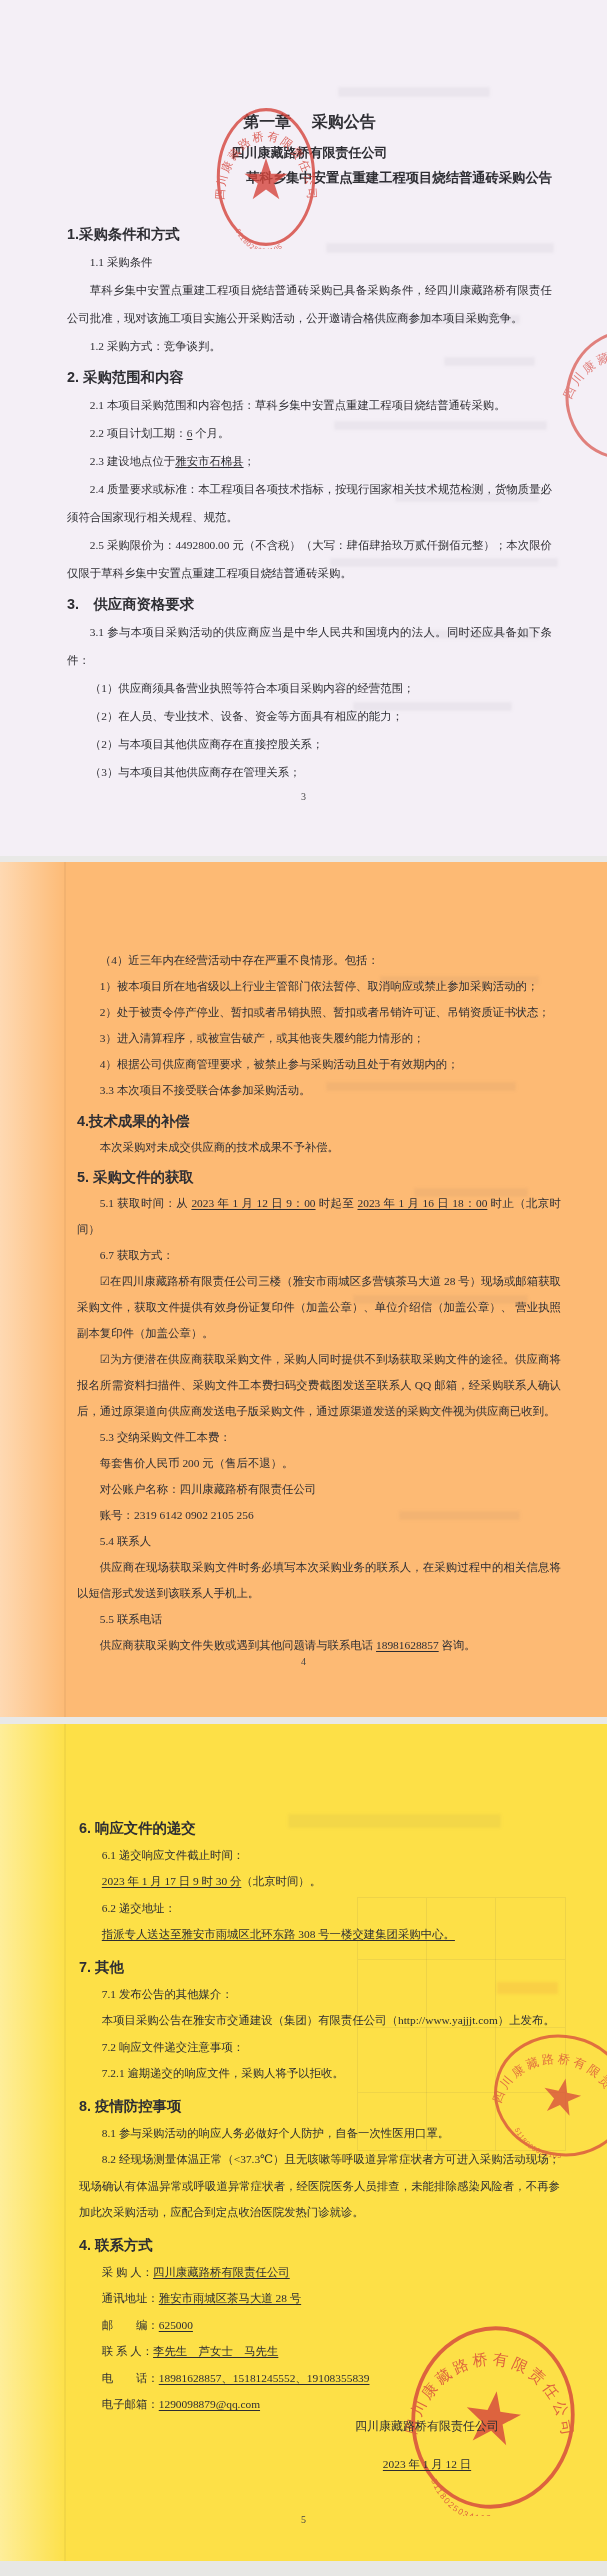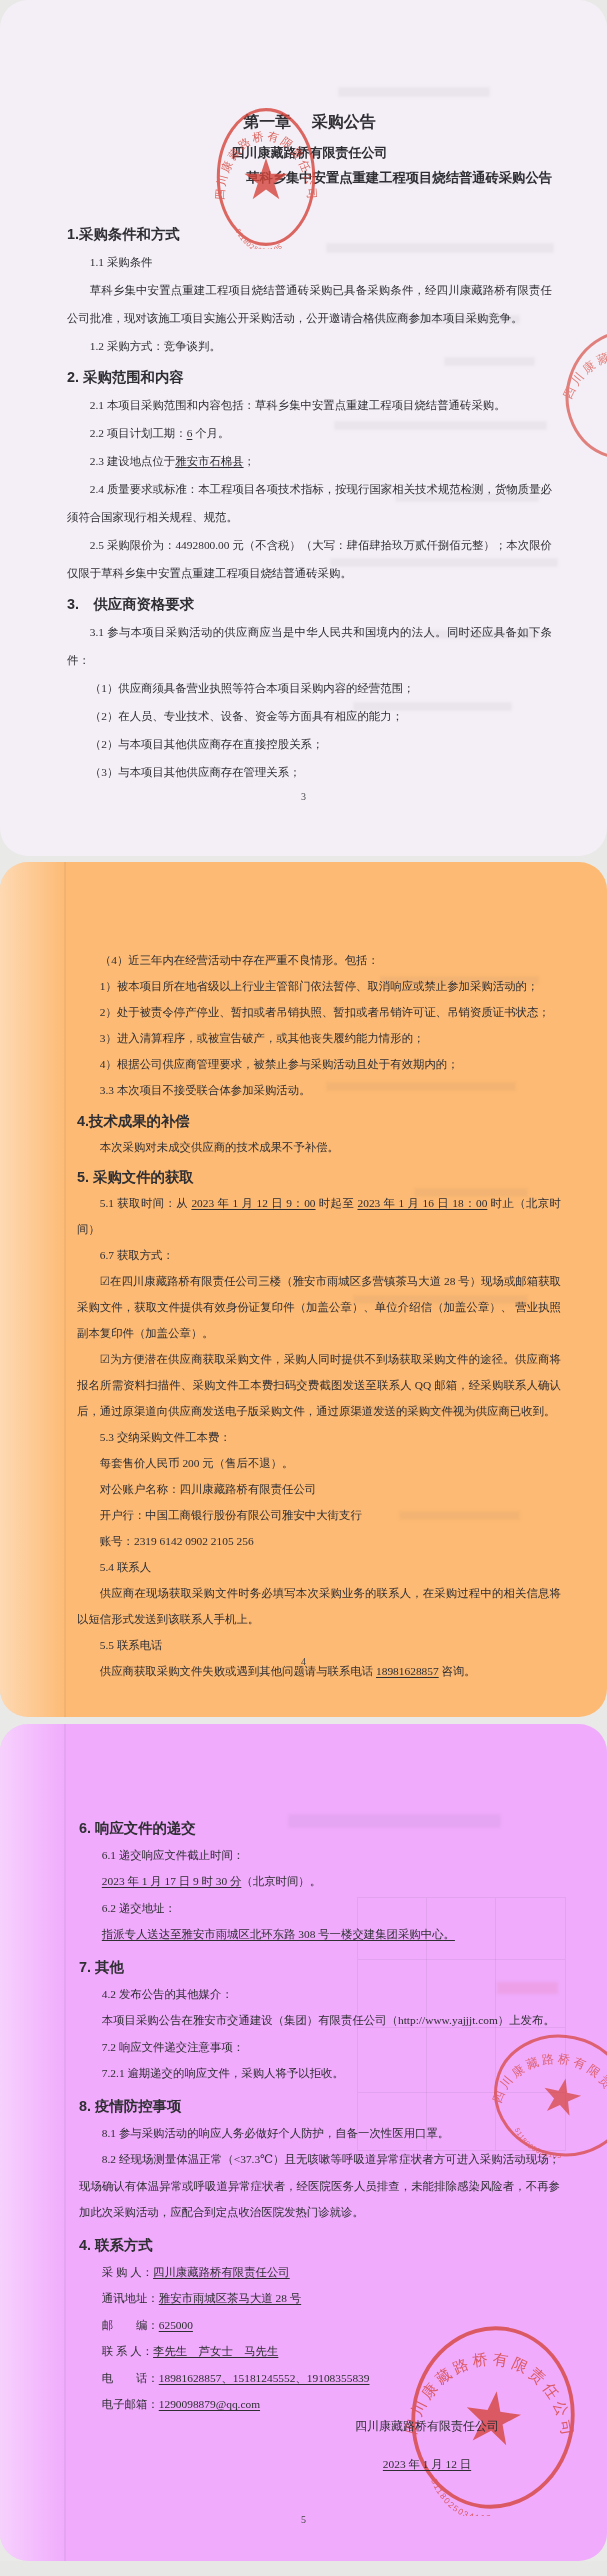--- a/index.html
+++ b/index.html
@@ -1,21 +1,21 @@
 <!DOCTYPE html>
 <html style="font-size:12px"><head>
 <meta charset="utf-8">
 <style>
   html,body{margin:0;padding:0;background:#e9e9e7;}
   .canvas{position:relative;width:607px;height:2576px;overflow:hidden;
     font-family:"Liberation Serif","DejaVu Serif",serif;color:#2e2e33;background:#e9e9e7;}
-  .page{position:absolute;left:0;width:607px;overflow:hidden;box-sizing:border-box;border-radius:28px;}
+  .page{position:absolute;left:0;width:607px;overflow:hidden;box-sizing:border-box;}
   .page1{top:0;height:856px;background:#f4eff6;padding:111px 55px 0 67px;}
   .page2{top:862px;height:855px;background:#fdba74;padding:85px 46px 0 77px;}
-  .page3{top:1724px;height:837px;background:#f0abfc;padding:85px 47px 0 79px;}
+  .page3{top:1724px;height:837px;background:#fde047;padding:85px 47px 0 79px;}
   .bottom-strip{position:absolute;top:2561px;left:0;width:607px;height:15px;background:#e7e7e5;}
 
   p{margin:0;}
   .t1{text-align:center;font-weight:bold;font-size:16px;line-height:21px;
       font-family:"Liberation Sans","DejaVu Sans",sans-serif;}
   .t2{text-align:center;font-weight:bold;font-size:13px;line-height:20px;margin-top:10.6px;
       font-family:"Liberation Sans","DejaVu Sans",sans-serif;}
   .t3{text-align:right;font-weight:bold;font-size:13.3px;line-height:20px;margin-top:5px;
       font-family:"Liberation Sans","DejaVu Sans",sans-serif;}
   .h{font-weight:bold;font-size:14.4px;font-family:"Liberation Sans","DejaVu Sans",sans-serif;}
@@ -135,21 +135,20 @@
     <p class="b">本次采购对未成交供应商的技术成果不予补偿。</p>
 
     <p class="h">5. 采购文件的获取</p>
     <p class="b"><span>5.1 获取时间：从 </span><span class="u">2023 年 1 月 12 日 9：00</span><span> 时起至 </span><span class="u">2023 年 1 月 16 日 18：00</span><span> 时止（北京时间）</span></p>
     <p class="b">6.7 获取方式：</p>
     <p class="b">☑在四川康藏路桥有限责任公司三楼（雅安市雨城区多营镇茶马大道 28 号）现场或邮箱获取采购文件，获取文件提供有效身份证复印件（加盖公章）、单位介绍信（加盖公章）、 营业执照副本复印件（加盖公章）。</p>
     <p class="b">☑为方便潜在供应商获取采购文件，采购人同时提供不到场获取采购文件的途径。供应商将报名所需资料扫描件、采购文件工本费扫码交费截图发送至联系人 QQ 邮箱，经采购联系人确认后，通过原渠道向供应商发送电子版采购文件，通过原渠道发送的采购文件视为供应商已收到。</p>
     <p class="b">5.3 交纳采购文件工本费：</p>
     <p class="b">每套售价人民币 200 元（售后不退）。</p>
     <p class="b">对公账户名称：四川康藏路桥有限责任公司</p>
-    <p class="b">开户行：中国工商银行股份有限公司雅安中大街支行</p>
     <p class="b">账号：2319 6142 0902 2105 256</p>
     <p class="b">5.4 联系人</p>
     <p class="b">供应商在现场获取采购文件时务必填写本次采购业务的联系人，在采购过程中的相关信息将以短信形式发送到该联系人手机上。</p>
     <p class="b">5.5 联系电话</p>
     <p class="b"><span>供应商获取采购文件失败或遇到其他问题请与联系电话 </span><span class="u">18981628857</span><span> 咨询。</span></p>
 
     <div class="page-num" style="top:794px;">4</div>
   </div>
 
   <div class="page page3 p3">
@@ -165,21 +164,21 @@
       <div class="row" style="top:194px;"></div>
     </div>
 
     <p class="h">6. 响应文件的递交</p>
     <p class="b">6.1 递交响应文件截止时间：</p>
     <p class="b"><span class="u">2023 年 1 月 17 日 9 时 30 分</span><span>（北京时间）。</span></p>
     <p class="b">6.2 递交地址：</p>
     <p class="b"><span class="u">指派专人送达至雅安市雨城区北环东路 308 号一楼交建集团采购中心。</span></p>
 
     <p class="h">7. 其他</p>
-    <p class="b">4.2 发布公告的其他媒介：</p>
+    <p class="b">7.1 发布公告的其他媒介：</p>
     <p class="b">本项目采购公告在雅安市交通建设（集团）有限责任公司（http://www.yajjjt.com）上发布。</p>
     <p class="b">7.2 响应文件递交注意事项：</p>
     <p class="b">7.2.1 逾期递交的响应文件，采购人将予以拒收。</p>
 
     <p class="h">8. 疫情防控事项</p>
     <p class="b">8.1 参与采购活动的响应人务必做好个人防护，自备一次性医用口罩。</p>
     <p class="b">8.2 经现场测量体温正常（&lt;37.3℃）且无咳嗽等呼吸道异常症状者方可进入采购活动现场；现场确认有体温异常或呼吸道异常症状者，经医院医务人员排查，未能排除感染风险者，不再参加此次采购活动，应配合到定点收治医院发热门诊就诊。</p>
 
     <p class="h">4. 联系方式</p>
     <p class="b"><span>采 购 人：</span><span class="u">四川康藏路桥有限责任公司</span></p>

